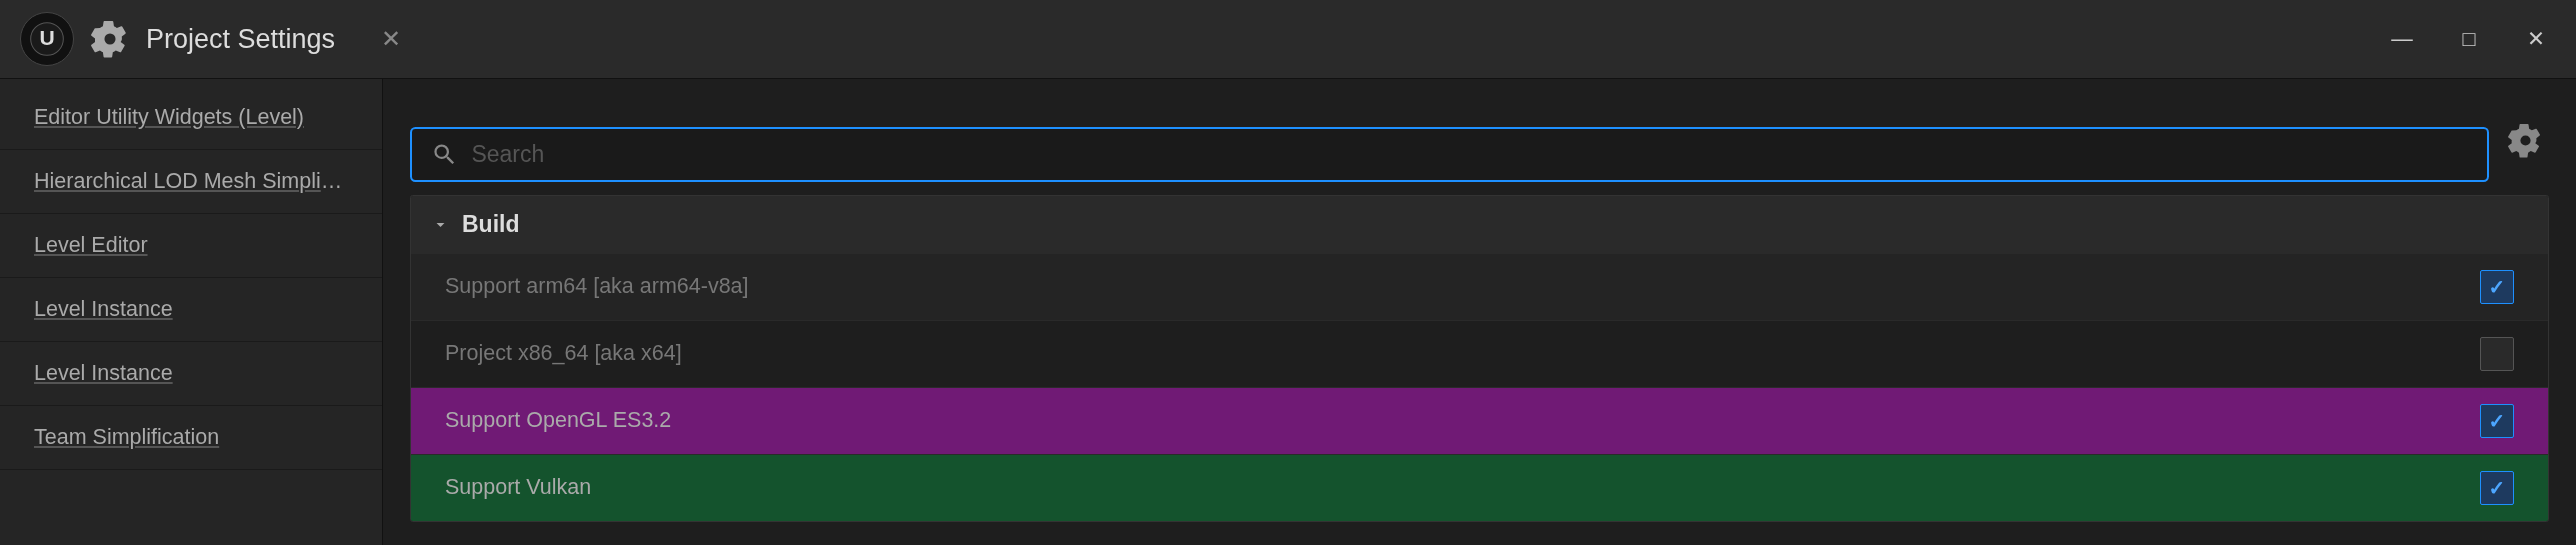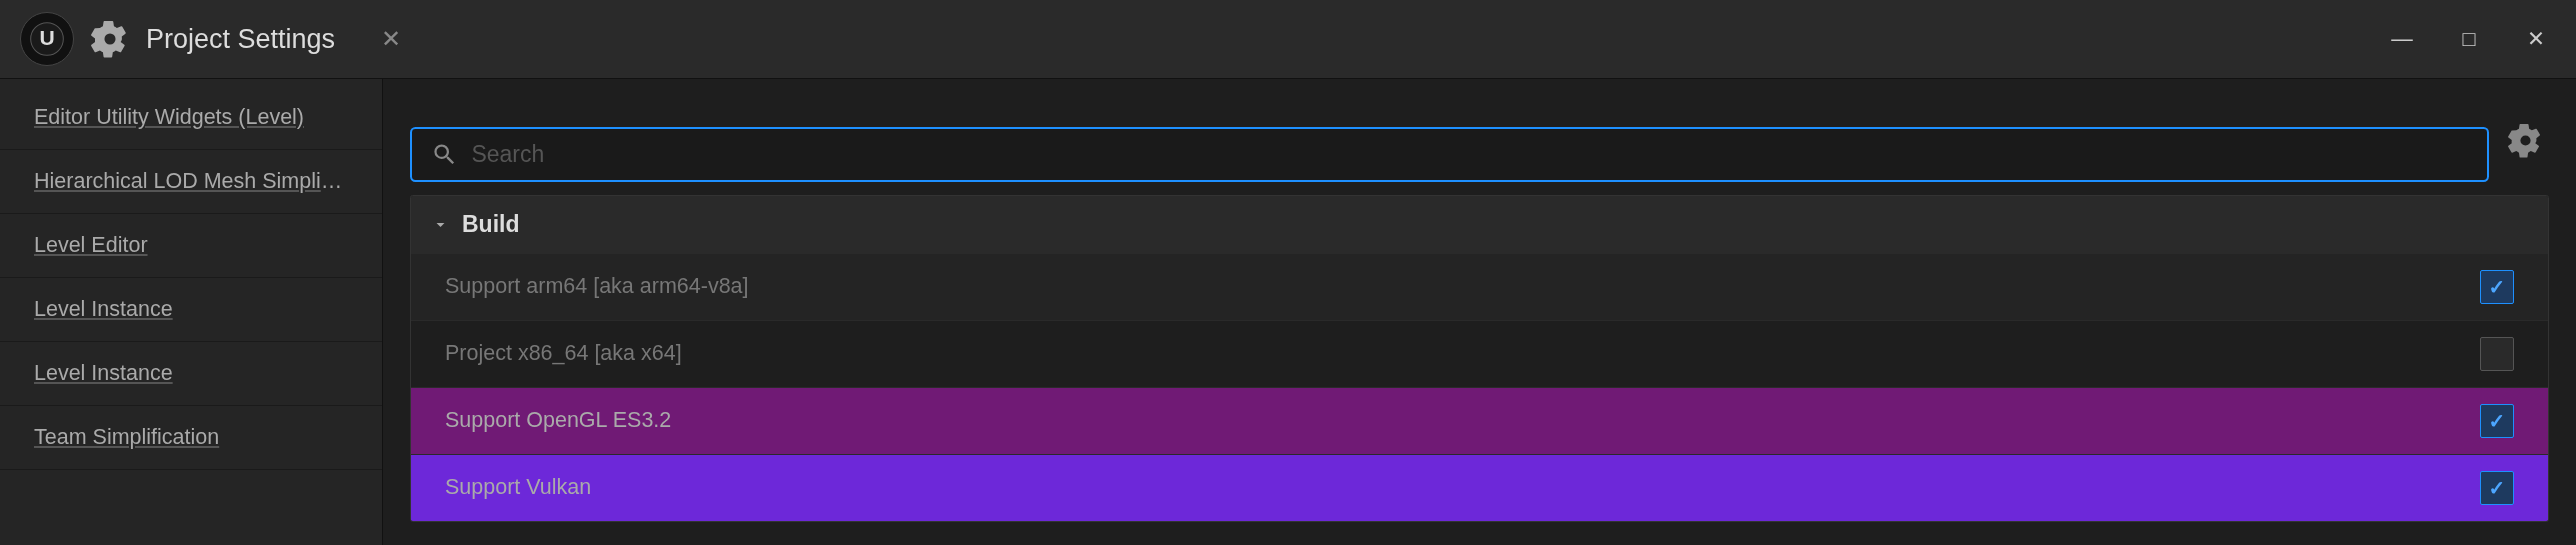--- a/index.html
+++ b/index.html
@@ -353,21 +353,21 @@
           <div class="settings-row" style="background:#1e1e1e;">
             <span class="settings-row-label" style="color:#777;">Project x86_64 [aka x64]</span>
             <div class="checkbox-container unchecked"></div>
           </div>
 
           <div class="settings-row" style="background:#701a75;">
             <span class="settings-row-label">Support OpenGL ES3.2</span>
             <div class="checkbox-container checked"></div>
           </div>
 
-          <div class="settings-row" style="background:#6d28d9;">
+          <div class="settings-row" style="background:#14532d;">
             <span class="settings-row-label">Support Vulkan</span>
             <div class="checkbox-container checked"></div>
           </div>
         </div>
       </div>
     </div>
   </div>
 </div>
 
 

